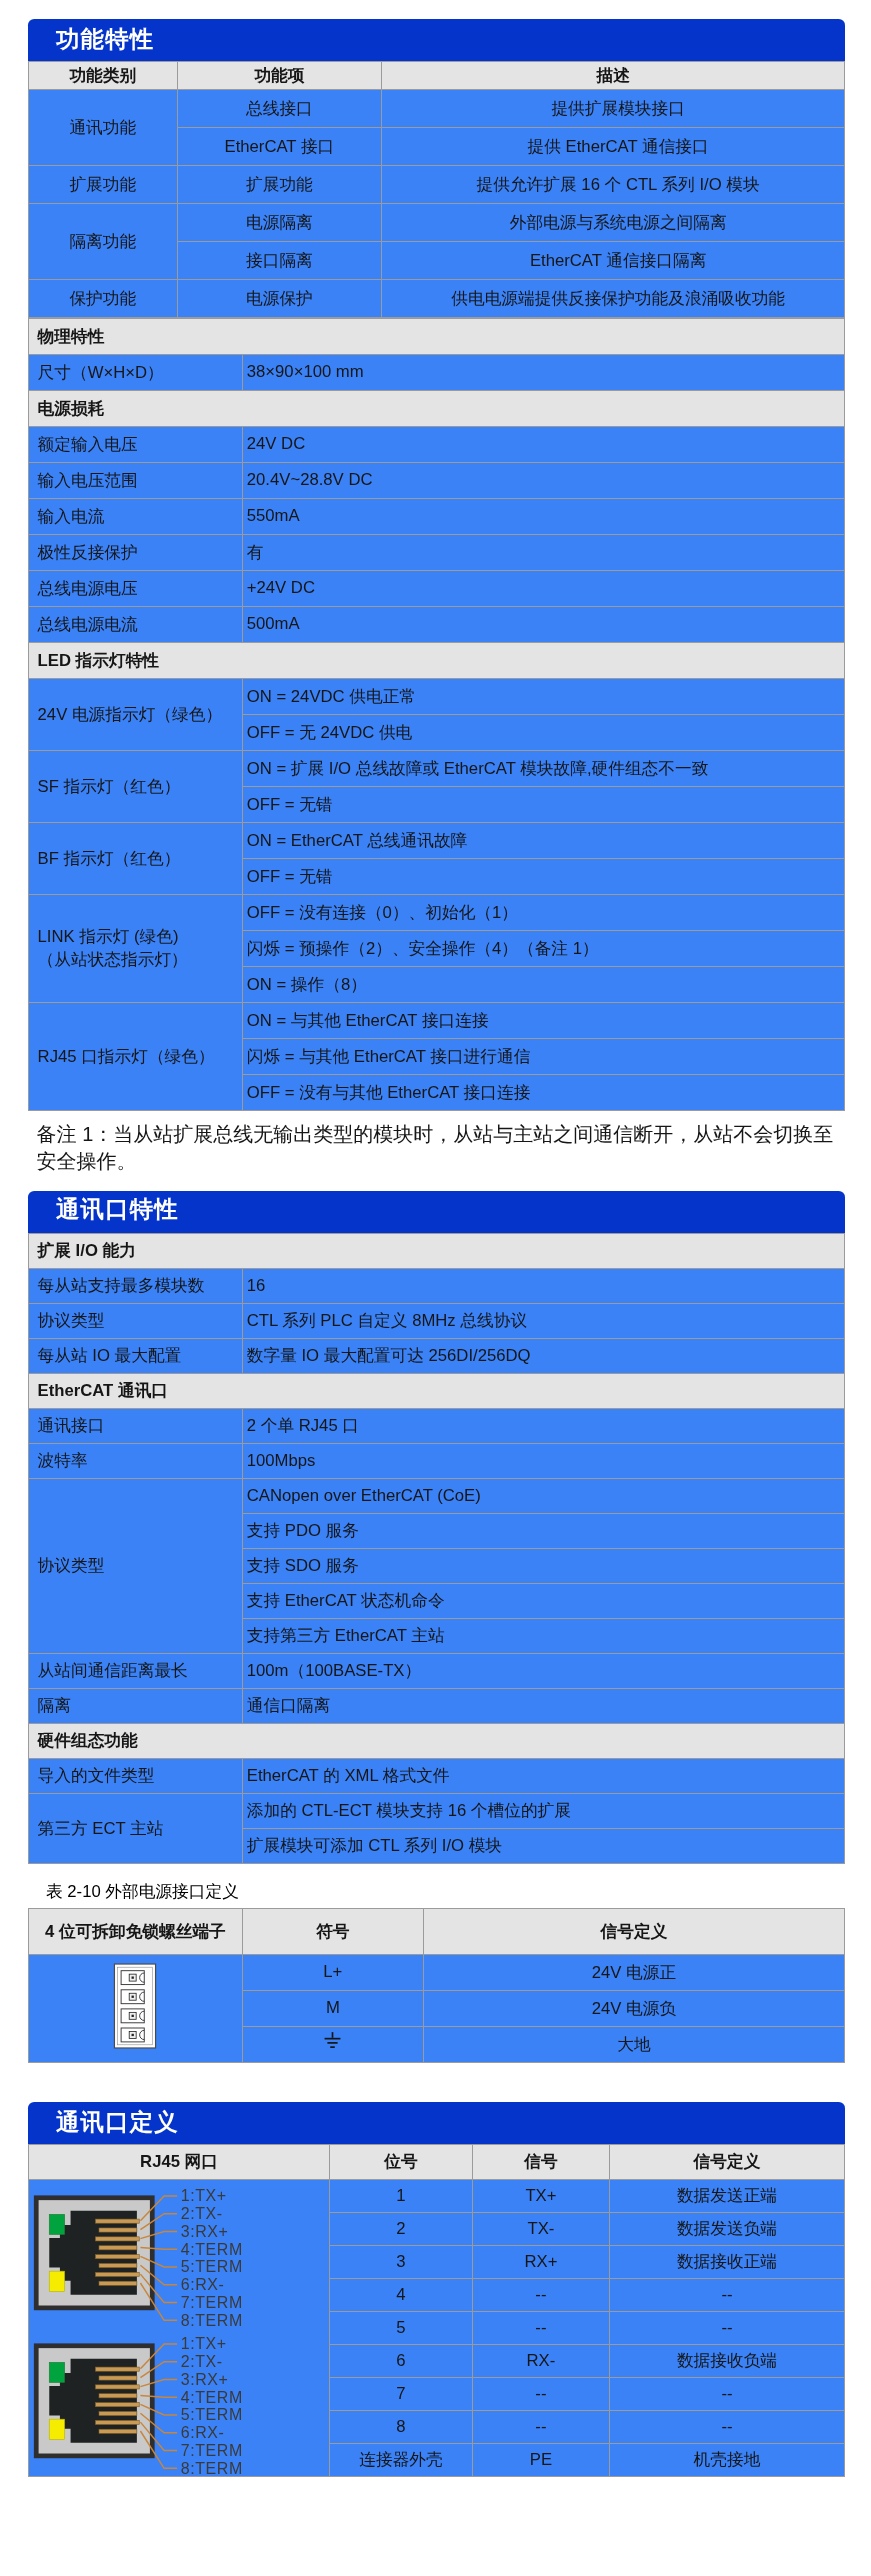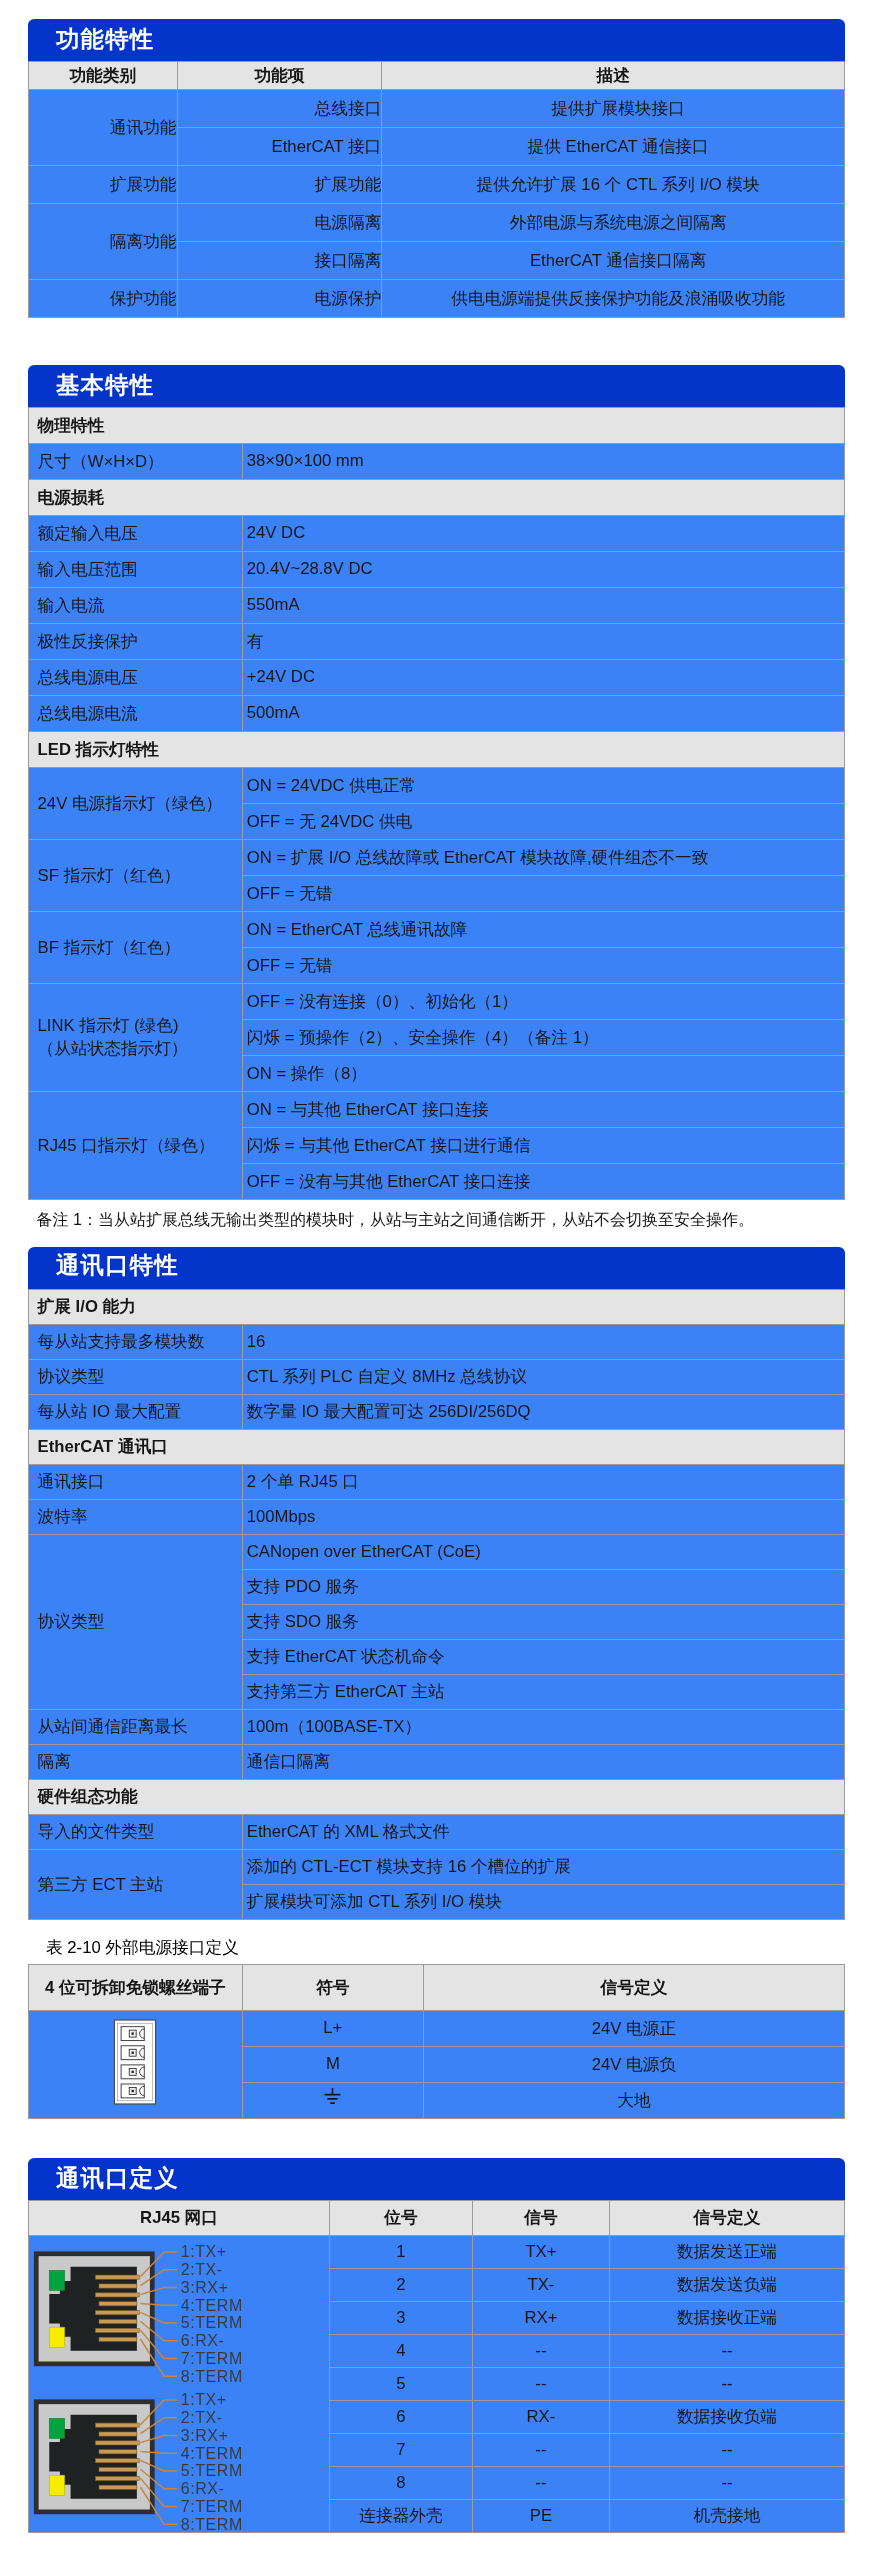--- a/index.html
+++ b/index.html
@@ -22,31 +22,31 @@
   .mt3 { margin-top:16px;font-family:Liberation Mono, monospace; }
   .mt4 { margin-top:39px; }
 
   table { width:100%; border-collapse:collapse; table-layout:fixed; background:#3b82f6; }
   td, th { border:0.6px solid #9b9b9b; font-size:16.7px; vertical-align:middle; overflow:hidden; }
   th { background:#e4e4e4; font-weight:bold; text-align:center; }
 
   
   .t1 tr { height:38px; }
   .t1 tr.hrow { height:28px; }
-  .t1 td.c { text-align:right; }
+  .t1 td.c { text-align:center; }
   .t1 td.d { text-align:center; padding-left:10px; }
 
   
   .spec td.l { text-align:left; padding-left:8.6px; }
   .spec td.v { text-align:left; padding-left:4px; }
   .spec td.sub { background:#e4e4e4; font-weight:bold; padding-left:8.6px; }
   .t2 tr { height:36px; }
   .t3 tr { height:35px; }
 
-  .note { font-size:16px; margin:10px 0 0 8.6px; color:#161616; }
+  .note { font-size:20px; margin:10px 0 0 8.6px; color:#161616; }
   .caption { font-size:16.7px; margin:16px 0 5px 18px; color:#000000; }
 
   
   .t4 tr { height:36px; }
   .t4 tr.hrow { height:46px; }
   .t4 td { text-align:center; }
 
   
   .t5 tr { height:33px; }
   .t5 tr.hrow { height:35px; }
@@ -101,23 +101,20 @@
       <td class="d">EtherCAT 通信接口隔离</td>
     </tr>
     <tr>
       <td class="c">保护功能</td>
       <td class="c">电源保护</td>
       <td class="d">供电电源端提供反接保护功能及浪涌吸收功能</td>
     </tr>
   </tbody>
       </table>
 
-  <div class="banner mt2">
-    <span>基本特性</span>
-  </div>
   <table class="spec t2">
     <colgroup>
           <col style="width:26.2%">
           <col style="width:73.8%">
         </colgroup>
     <tbody>
           <tr>
             <td class="sub" colspan="2">物理特性</td>
           </tr>
     <tr>

